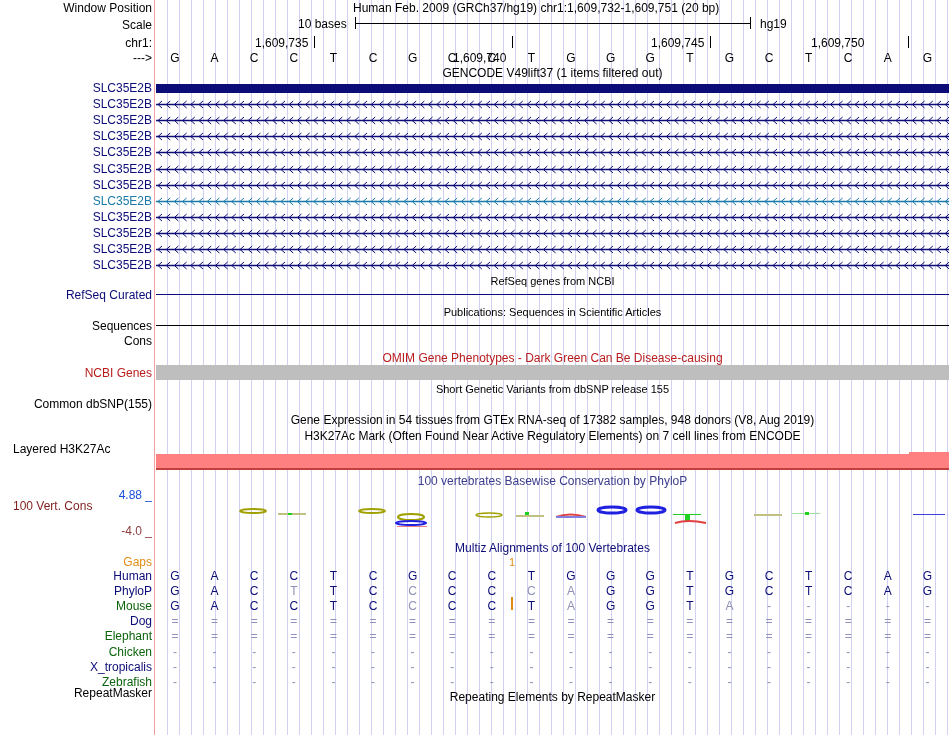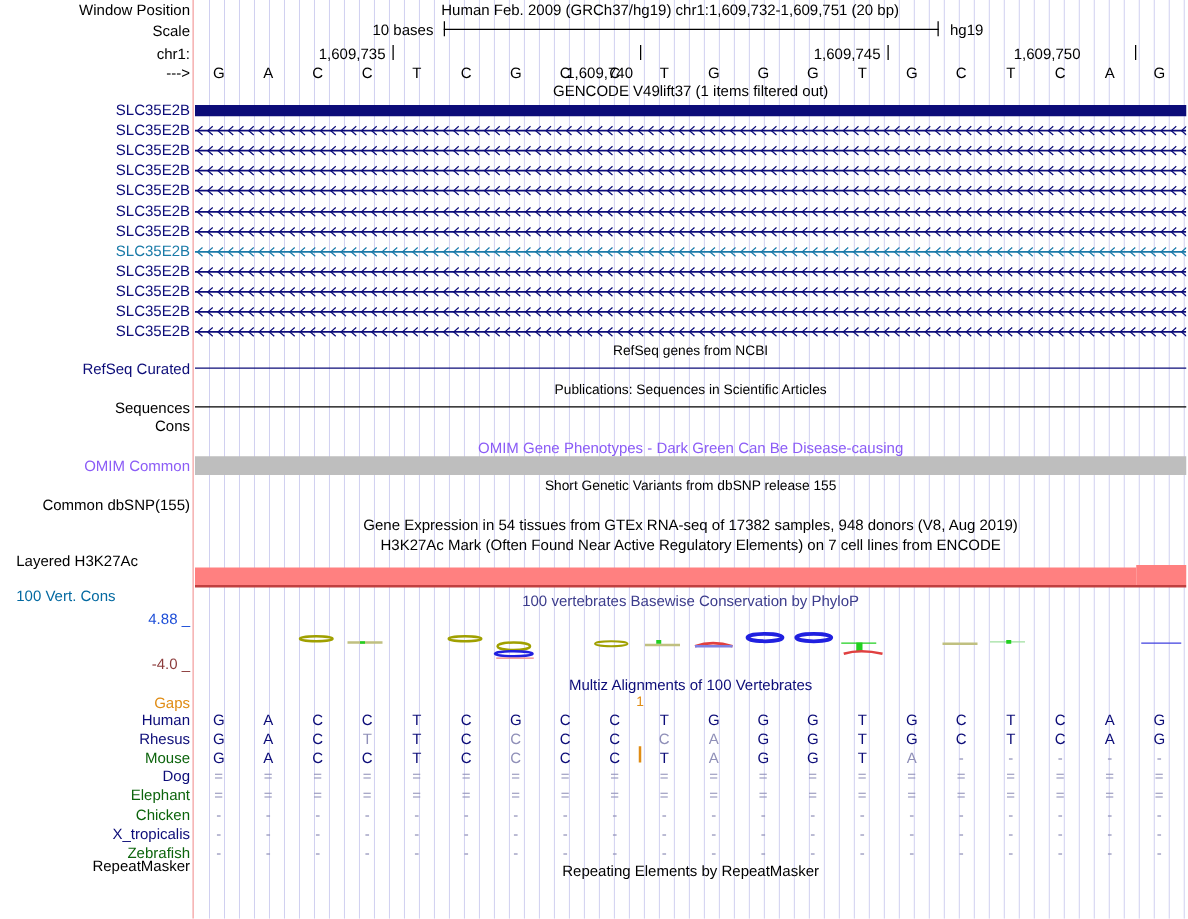--- a/index.html
+++ b/index.html
@@ -6,21 +6,21 @@
   body{width:950px;height:735px;position:relative;overflow:hidden;font-family:"Liberation Sans",sans-serif;font-size:12px;color:#000;}
   .grid{position:absolute;left:155px;top:0;width:795px;height:735px;
     background-image:repeating-linear-gradient(to right,transparent 0,transparent 11px,#d0d0f0 11px,#d0d0f0 12px);
     background-position:1px 0;}
   .redline{position:absolute;left:154px;top:0;width:1px;height:735px;background:#f4a0a0;}
   .lbl{position:absolute;right:798px;white-space:nowrap;text-align:left;font-size:12px;line-height:14px;}
   .abs{position:absolute;white-space:nowrap;line-height:14px;}
   .ctr{position:absolute;left:155px;width:795px;text-align:center;white-space:nowrap;line-height:14px;}
   .base{position:absolute;width:20px;margin-left:-10px;text-align:center;line-height:14px;font-size:12px;}
   .navy{color:#0c0c78;}
-  .green{color:#8b5cf6;}
+  .green{color:#b91c1c;}
   .gene-line{position:absolute;left:156px;width:793px;height:1px;background:#0c0c78;}
 </style>
 </head>
 <body>
 
 <div class="grid"></div>
 <div class="redline"></div>
 
 <div class="lbl" style="top:1px;">Window Position</div>
 <div class="lbl" style="top:18px;">Scale</div>
@@ -131,36 +131,36 @@
 <div class="ctr" style="top:274px;font-size:11px;">RefSeq genes from NCBI</div>
 <div class="lbl navy" style="top:288px;">RefSeq Curated</div>
 <div class="gene-line" style="top:294px;"></div>
 
 <div class="ctr" style="top:305px;font-size:11px;">Publications: Sequences in Scientific Articles</div>
 <div class="lbl" style="top:319px;">Sequences</div>
 <div class="gene-line" style="top:325px;background:#000;"></div>
 <div class="lbl" style="top:334px;">Cons</div>
 
 <div class="ctr green" style="top:351px;">OMIM Gene Phenotypes - Dark Green Can Be Disease-causing</div>
-<div class="lbl green" style="top:366px;">OMIM Common</div>
+<div class="lbl green" style="top:366px;">NCBI Genes</div>
 <div style="position:absolute;left:156px;top:365px;width:793px;height:15px;background:#bebebe;"></div>
 
 <div class="ctr" style="top:382px;font-size:11px;">Short Genetic Variants from dbSNP release 155</div>
 <div class="lbl" style="top:397px;">Common dbSNP(155)</div>
 
 <div class="ctr" style="top:413px;">Gene Expression in 54 tissues from GTEx RNA-seq of 17382 samples, 948 donors (V8, Aug 2019)</div>
 <div class="ctr" style="top:429px;">H3K27Ac Mark (Often Found Near Active Regulatory Elements) on 7 cell lines from ENCODE</div>
 <div class="lbl" style="top:442px;right:auto;left:13px;">Layered H3K27Ac</div>
 <div style="position:absolute;left:156px;top:454px;width:753px;height:14px;background:#ff8080;"></div>
 <div style="position:absolute;left:909px;top:452px;width:40px;height:16px;background:#ff8080;"></div>
 <div style="position:absolute;left:156px;top:468px;width:793px;height:2px;background:#c04040;"></div>
 
 <div class="ctr navy" style="top:474px;color:#3c3c8c;">100 vertebrates Basewise Conservation by PhyloP</div>
 <div class="lbl" style="top:488px;color:#1d4ed8;">4.88 _</div>
-<div class="lbl" style="top:470px;right:auto;left:13px;color:#0369a1;">100 Vert. Cons</div>
+<div class="lbl" style="top:499px;right:auto;left:13px;color:#7f1d1d;">100 Vert. Cons</div>
 <div class="lbl" style="top:524px;color:#8c3c3c;">-4.0 _</div>
 <svg style="position:absolute;left:0;top:500px;" width="950" height="30">
   <ellipse cx="253" cy="11" rx="13" ry="2" fill="none" stroke="#a0a000" stroke-width="2"></ellipse>
   <rect x="278" y="13" width="28" height="2" fill="#c0c080"></rect>
   <rect x="288" y="13" width="4" height="2" fill="#20d020"></rect>
   <ellipse cx="372" cy="11" rx="13" ry="2" fill="none" stroke="#a0a000" stroke-width="2"></ellipse>
   <ellipse cx="411" cy="17" rx="13" ry="3" fill="none" stroke="#a0a000" stroke-width="2"></ellipse>
   <ellipse cx="411" cy="23" rx="15" ry="2" fill="none" stroke="#2020e0" stroke-width="2"></ellipse>
   <rect x="397" y="26" width="30" height="1" fill="#f08080"></rect>
   <ellipse cx="489" cy="15" rx="13" ry="2" fill="none" stroke="#a0a000" stroke-width="1.5"></ellipse>
@@ -198,21 +198,21 @@
     <div class="base" style="left: 571px; top: 569px; color: rgb(12, 12, 120);">G</div>
     <div class="base" style="left: 610.6px; top: 569px; color: rgb(12, 12, 120);">G</div>
     <div class="base" style="left: 650.2px; top: 569px; color: rgb(12, 12, 120);">G</div>
     <div class="base" style="left: 689.8px; top: 569px; color: rgb(12, 12, 120);">T</div>
     <div class="base" style="left: 729.4px; top: 569px; color: rgb(12, 12, 120);">G</div>
     <div class="base" style="left: 769px; top: 569px; color: rgb(12, 12, 120);">C</div>
     <div class="base" style="left: 808.6px; top: 569px; color: rgb(12, 12, 120);">T</div>
     <div class="base" style="left: 848.2px; top: 569px; color: rgb(12, 12, 120);">C</div>
     <div class="base" style="left: 887.8px; top: 569px; color: rgb(12, 12, 120);">A</div>
     <div class="base" style="left: 927.4px; top: 569px; color: rgb(12, 12, 120);">G</div>
-    <div class="lbl" style="top: 584.1px; color: rgb(12, 12, 120);">Rhesus</div>
+    <div class="lbl" style="top: 584.1px; color: rgb(12, 12, 120);">PhyloP</div>
     <div class="base" style="left: 175px; top: 584.1px; color: rgb(12, 12, 120);">G</div>
     <div class="base" style="left: 214.6px; top: 584.1px; color: rgb(12, 12, 120);">A</div>
     <div class="base" style="left: 254.2px; top: 584.1px; color: rgb(12, 12, 120);">C</div>
     <div class="base" style="left: 293.8px; top: 584.1px; color: rgb(144, 144, 184);">T</div>
     <div class="base" style="left: 333.4px; top: 584.1px; color: rgb(12, 12, 120);">T</div>
     <div class="base" style="left: 373px; top: 584.1px; color: rgb(12, 12, 120);">C</div>
     <div class="base" style="left: 412.6px; top: 584.1px; color: rgb(144, 144, 184);">C</div>
     <div class="base" style="left: 452.2px; top: 584.1px; color: rgb(12, 12, 120);">C</div>
     <div class="base" style="left: 491.8px; top: 584.1px; color: rgb(12, 12, 120);">C</div>
     <div class="base" style="left: 531.4px; top: 584.1px; color: rgb(144, 144, 184);">C</div>

